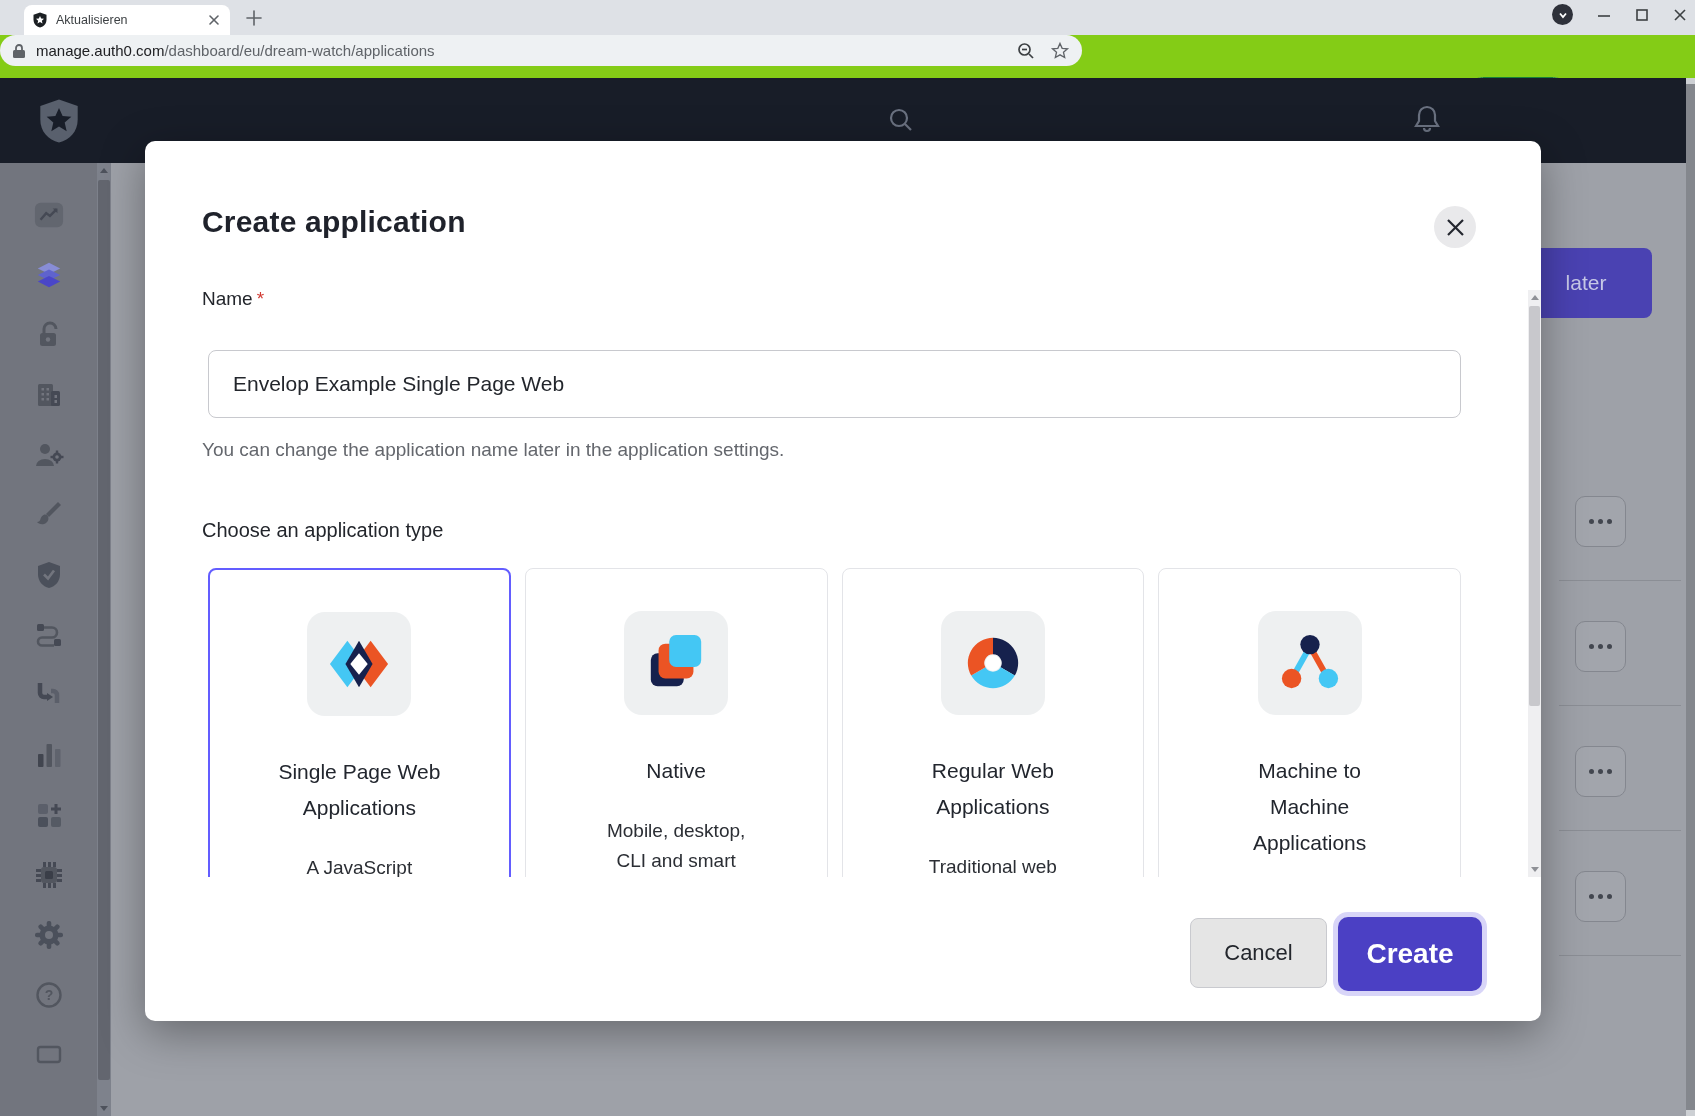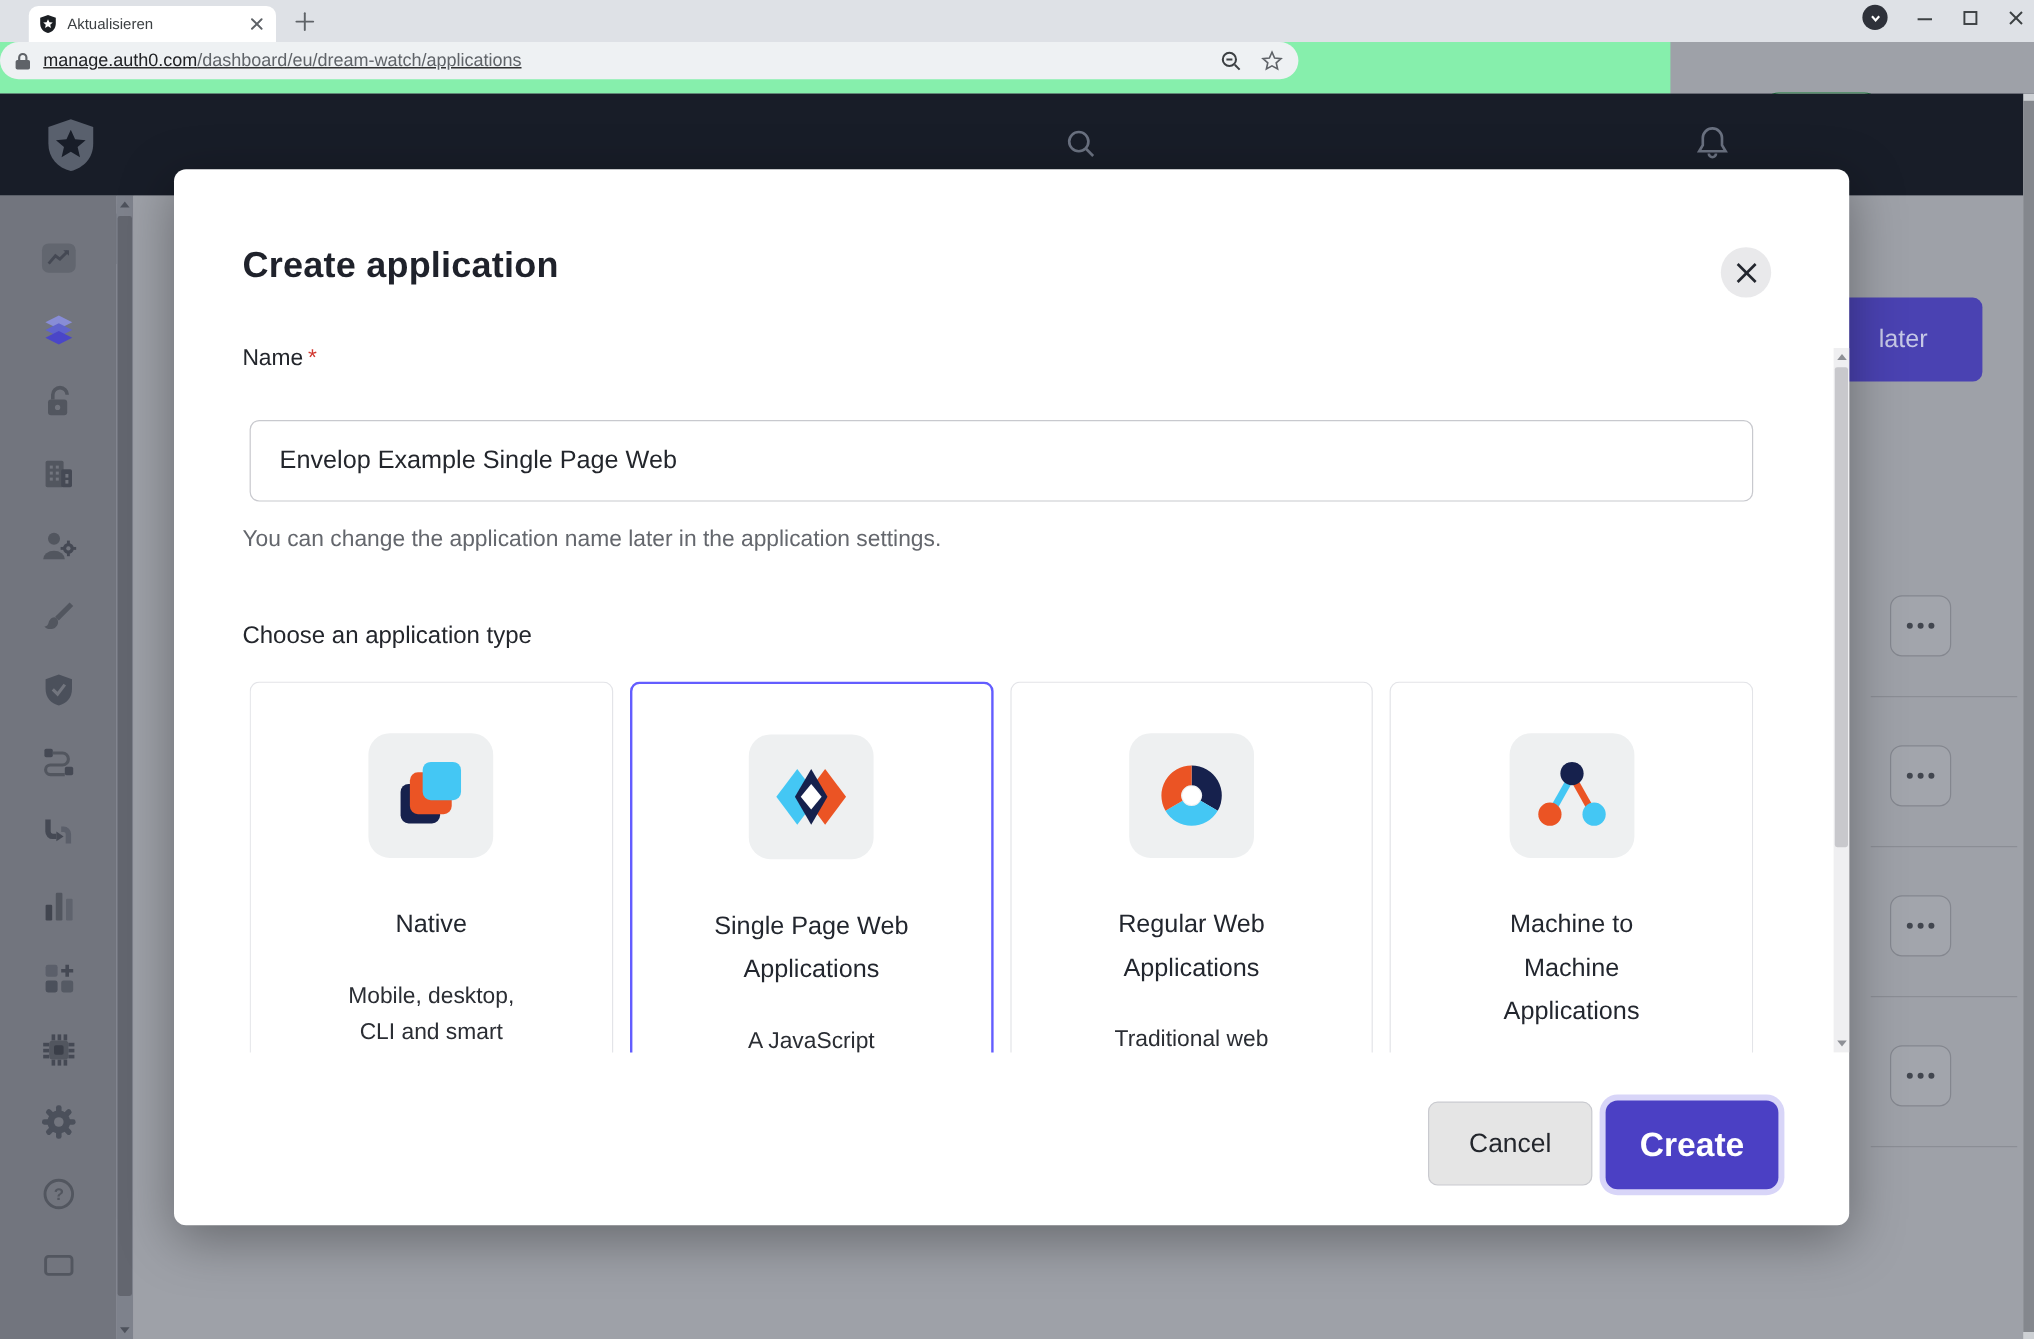--- a/index.html
+++ b/index.html
@@ -9,21 +9,21 @@
 
   
   #tabstrip{left:0;top:0;width:1695px;height:35px;background:#dee1e6;}
   #tab{left:24px;top:5px;width:206px;height:30px;background:#fff;border-radius:8px 8px 0 0;display:flex;align-items:center;padding:0 8px;box-sizing:border-box;}
   #tab-title{font-size:12.5px;color:#3c4043;margin-left:8px;flex:1;white-space:nowrap;overflow:hidden;}
   .xline{stroke:#5f6368;stroke-width:1.6;stroke-linecap:round;}
   #newtab{left:244px;top:8px;width:20px;height:20px;}
   #win-controls{right:8px;top:4px;display:flex;align-items:center;gap:24px;position:absolute;}
   #chev-circle{width:21px;height:21px;border-radius:50%;background:#2e313a;display:flex;align-items:center;justify-content:center;}
 
-  #addr-row{left:0;top:35px;width:1392px;height:43px;background:#86efac;text-decoration:underline;}
+  #addr-row{left:0;top:35px;width:1695px;height:43px;background:#84cc16;}
   .navbtn{position:absolute;top:45px;width:24px;height:24px;}
   #omnibox{left:108px;top:41px;width:1082px;height:31px;background:#eef1f3;border-radius:16px;display:flex;align-items:center;padding:0 12px;box-sizing:border-box;}
   #url{font-size:15px;margin-left:10px;white-space:nowrap;}
   #url .domain{color:#202124;}
   #url .path{color:#5f6368;}
   #omni-icons{margin-left:auto;display:flex;gap:14px;align-items:center;}
   #ext-row{position:absolute;top:44px;left:1195px;display:flex;gap:7px;align-items:center;}
   .ext{width:24px;height:24px;position:relative;display:flex;align-items:center;justify-content:center;}
   #ublock-badge{position:absolute;right:-3px;bottom:-3px;background:#4a4d52;color:#fff;font-size:9px;line-height:12px;width:13px;text-align:center;border-radius:2px;}
   #tp-label{font-size:15px;font-weight:bold;background:linear-gradient(90deg,#e03a4e 0 55%,#3d56c0 55%);-webkit-background-clip:text;background-clip:text;color:transparent;}
@@ -437,42 +437,42 @@
     </div>
 
     <div id="name-label"><span>Name</span><span class="req">*</span></div>
     <input id="name-input" type="text" value="Envelop Example Single Page Web" style="">
     <div id="name-help">You can change the application name later in the application settings.</div>
 
     <div id="type-label">Choose an application type</div>
 
     <div id="cards-clip">
       <div id="cards">
-        <div class="card">
-          <div class="tile">
-            <svg width="62" height="62" viewBox="0 0 64 64">
-              <rect x="6" y="22" width="34" height="34" rx="7" fill="#16214d"></rect>
-              <rect x="14" y="12" width="36" height="36" rx="7" fill="#eb5424"></rect>
-              <rect x="25" y="3" width="33" height="33" rx="7" fill="#44c7f4"></rect>
-            </svg>
-          </div>
-          <div class="card-title">Native</div>
-          <div class="card-desc">Mobile, desktop, CLI and smart</div>
-        </div>
         <div class="card selected">
           <div class="tile">
             <svg width="62" height="62" viewBox="0 0 64 64">
               <polygon points="2,32 20,8 38,32 20,56" fill="#44c7f4"></polygon>
               <polygon points="26,32 44,8 62,32 44,56" fill="#eb5424"></polygon>
               <polygon points="32,8 46,32 32,56 18,32" fill="#16214d"></polygon>
               <polygon points="32,21 41,32 32,43 23,32" fill="#ffffff"></polygon>
             </svg>
           </div>
           <div class="card-title">Single Page Web Applications</div>
           <div class="card-desc">A JavaScript</div>
+        </div>
+        <div class="card">
+          <div class="tile">
+            <svg width="62" height="62" viewBox="0 0 64 64">
+              <rect x="6" y="22" width="34" height="34" rx="7" fill="#16214d"></rect>
+              <rect x="14" y="12" width="36" height="36" rx="7" fill="#eb5424"></rect>
+              <rect x="25" y="3" width="33" height="33" rx="7" fill="#44c7f4"></rect>
+            </svg>
+          </div>
+          <div class="card-title">Native</div>
+          <div class="card-desc">Mobile, desktop, CLI and smart</div>
         </div>
         <div class="card">
           <div class="tile">
             <svg width="62" height="62" viewBox="0 0 64 64">
               <path d="M32 6 A26 26 0 0 1 54.5 45 L39.8 36.5 A9 9 0 0 0 32 23 Z" fill="#16214d"></path>
               <path d="M54.5 45 A26 26 0 0 1 9.5 45 L24.2 36.5 A9 9 0 0 0 39.8 36.5 Z" fill="#44c7f4"></path>
               <path d="M9.5 45 A26 26 0 0 1 32 6 L32 23 A9 9 0 0 0 24.2 36.5 Z" fill="#eb5424"></path>
               <circle cx="32" cy="32" r="8" fill="#ffffff"></circle>
             </svg>
           </div>

